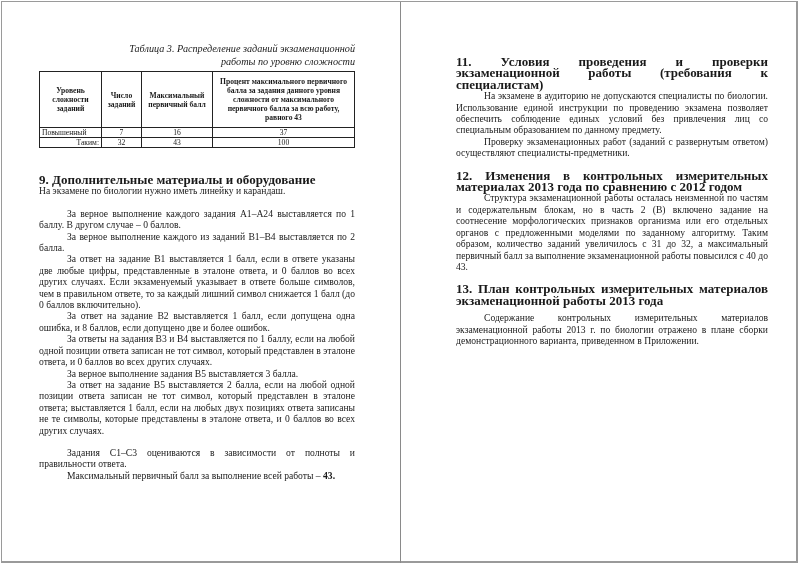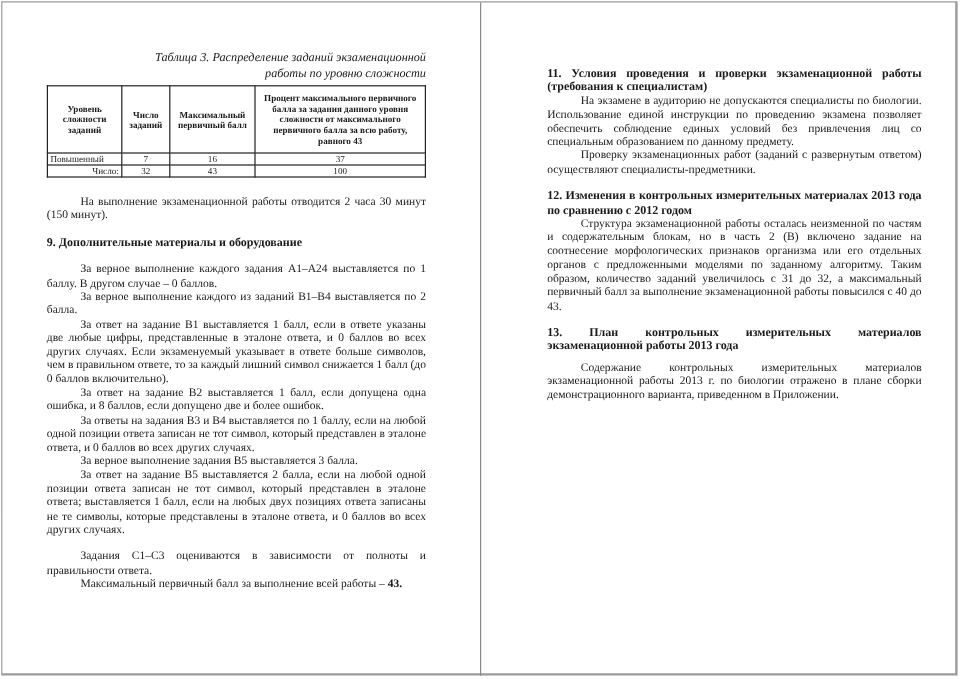--- a/index.html
+++ b/index.html
@@ -15,21 +15,21 @@
              font-style:italic; font-size:10.2px; line-height:12.5px; }
   table.levels { position:absolute; left:0; top:71px; width:316px; border-collapse:collapse;
                  font-size:7.6px; line-height:9px; }
   table.levels th, table.levels td { border:1px solid #222; padding:0 2px; }
   table.levels th { font-weight:bold; text-align:center; vertical-align:middle; height:55px;font-family:Liberation Serif, serif; }
   table.levels td { height:8px; }
   table.levels td.num { text-align:center; }
   table.levels td.total { text-align:right; }
   .col1 { width:57px; } .col2 { width:35px; } .col3 { width:66px; } .col4 { width:auto; }
   .flow { position:absolute; left:0; width:100%; font-size:9.6px; line-height:11.4px; text-align:justify; }
-  .flow h3 { font-size:10px; font-weight:bold; margin:0; line-height:11.4px; }
+  .flow h3 { font-size:13px; font-weight:bold; margin:0; line-height:11.4px; }
   .flow p { margin:0; text-indent:28px; }
   .flow p.noind { text-indent:0; }
   .gap { height:11px; }
   .gap-s { height:6px; }
   b.strong { font-weight:bold; }
 </style>
 </head>
 <body>
 
 <div class="frame"></div>
@@ -48,32 +48,32 @@
       </tr>
     </thead>
     <tbody>
       <tr>
         <td>Повышенный</td>
         <td class="num">7</td>
         <td class="num">16</td>
         <td class="num">37</td>
       </tr>
       <tr>
-        <td class="total">Число:</td>
+        <td class="total">Таким:</td>
         <td class="num">32</td>
         <td class="num">43</td>
         <td class="num">100</td>
       </tr>
     </tbody>
   </table>
 
   <div class="flow" style="top:163px;">
-    <p>На выполнение экзаменационной работы отводится 2 часа 30 минут (150 минут).</p>
     <div class="gap"></div>
     <h3>9. Дополнительные материалы и оборудование</h3>
+    <p class="noind">На экзамене по биологии нужно иметь линейку и карандаш.</p>
     <div class="gap"></div>
     <p>За верное выполнение каждого задания А1–А24 выставляется по 1 баллу. В другом случае – 0 баллов.</p>
     <p>За верное выполнение каждого из заданий В1–В4 выставляется по 2 балла.</p>
     <p>За ответ на задание В1 выставляется 1 балл, если в ответе указаны две любые цифры, представленные в эталоне ответа, и 0 баллов во всех других случаях. Если экзаменуемый указывает в ответе больше символов, чем в правильном ответе, то за каждый лишний символ снижается 1 балл (до 0 баллов включительно).</p>
     <p>За ответ на задание В2 выставляется 1 балл, если допущена одна ошибка, и 8 баллов, если допущено две и более ошибок.</p>
     <p>За ответы на задания В3 и В4 выставляется по 1 баллу, если на любой одной позиции ответа записан не тот символ, который представлен в эталоне ответа, и 0 баллов во всех других случаях.</p>
     <p>За верное выполнение задания В5 выставляется 3 балла.</p>
     <p>За ответ на задание В5 выставляется 2 балла, если на любой одной позиции ответа записан не тот символ, который представлен в эталоне ответа; выставляется 1 балл, если на любых двух позициях ответа записаны не те символы, которые представлены в эталоне ответа, и 0 баллов во всех других случаях.</p>
     <div class="gap"></div>
     <p>Задания С1–С3 оцениваются в зависимости от полноты и правильности ответа.</p>

